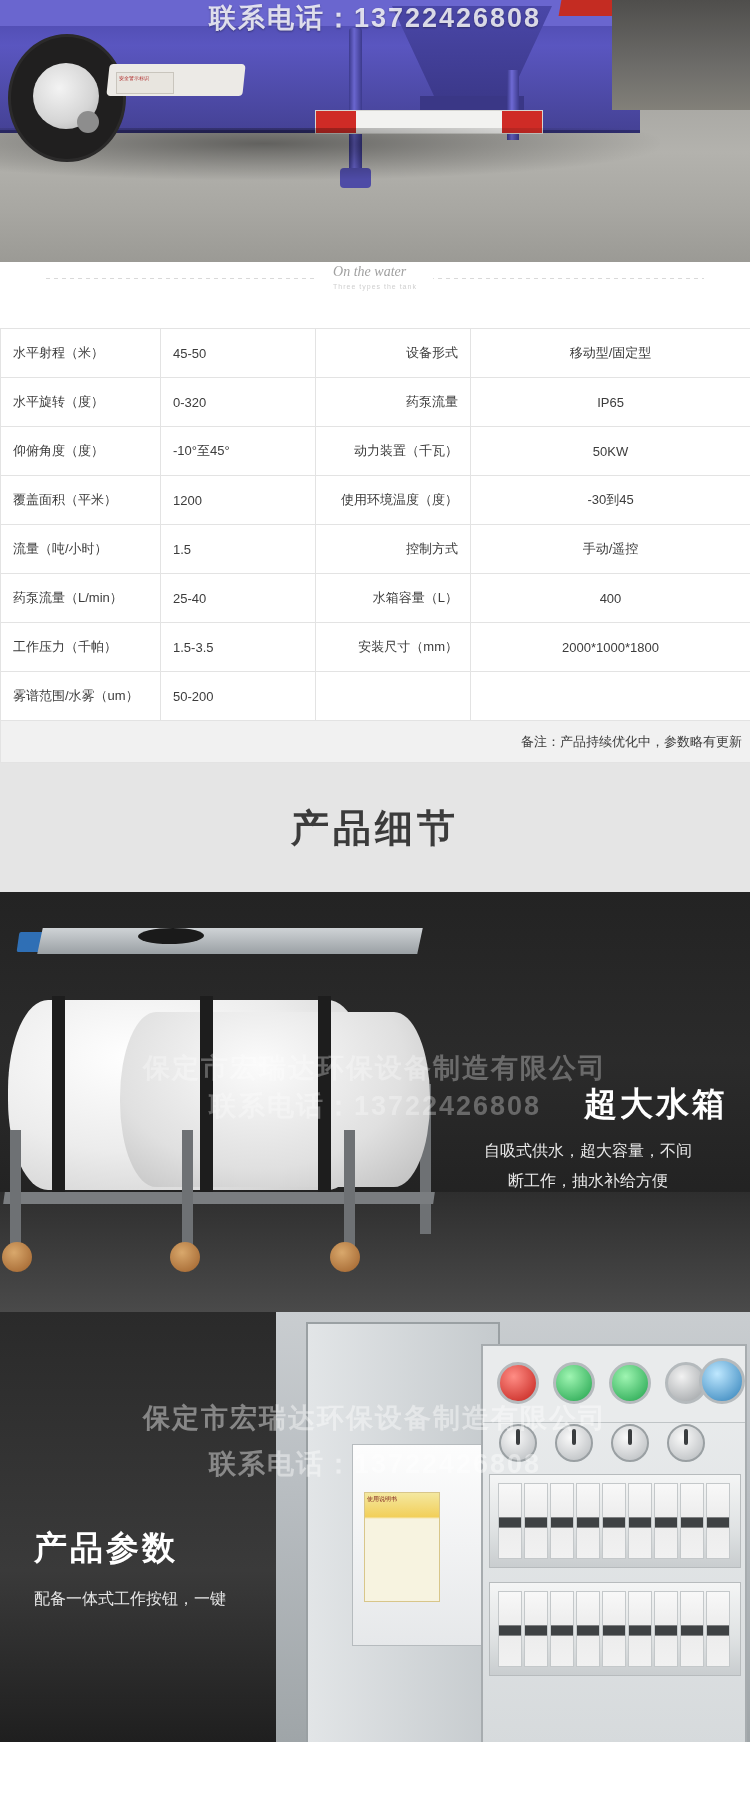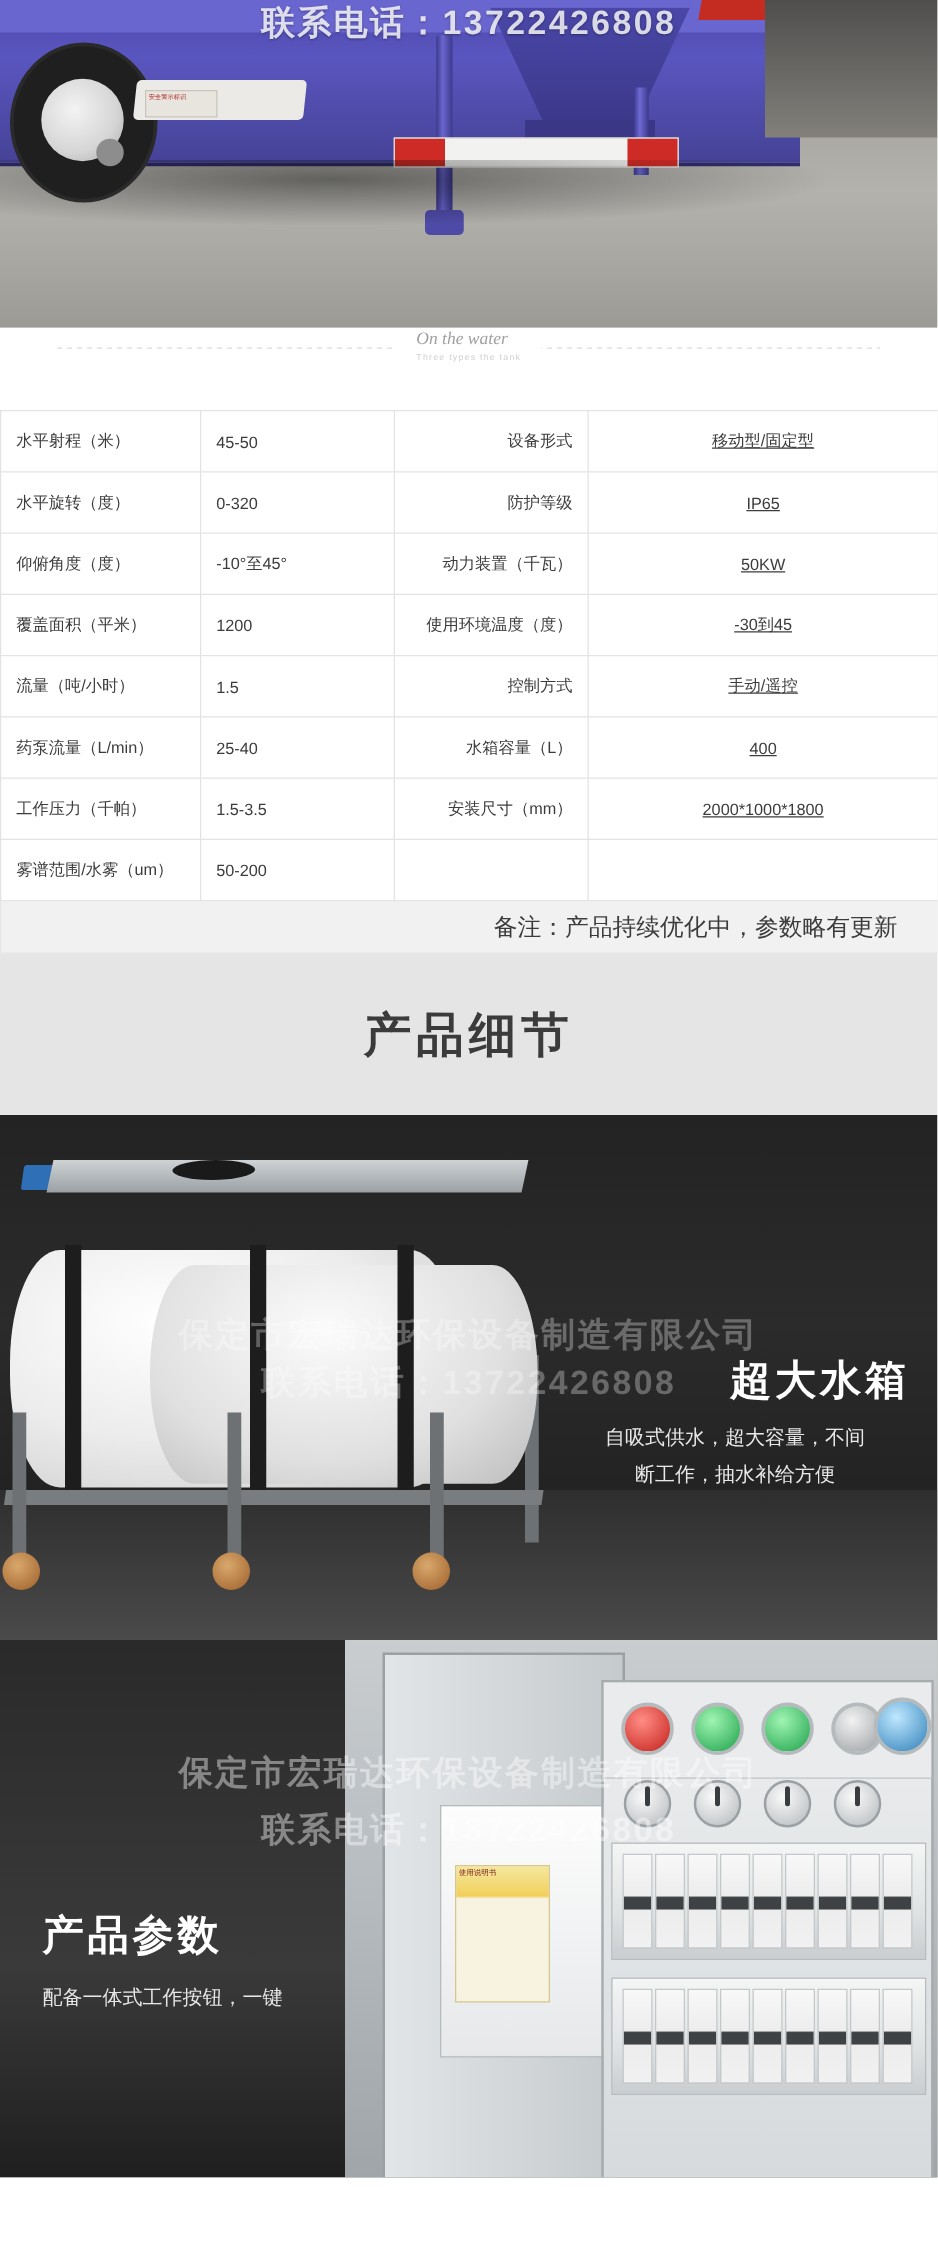--- a/index.html
+++ b/index.html
@@ -244,29 +244,28 @@
     width: 155px;
     text-align: left;
   }
   table.params td.label2 {
     width: 155px;
     text-align: right;
   }
   table.params td.value2 {
     width: 280px;
     text-align: center;
-    text-decoration: underline;
   }
   table.params tr.note td {
     background: #f1f1f1;
     text-align: right;
     height: 42px;
-    font-size: 19px;
+    font-size: 13px;
     color: #3c3c3c;
-    padding-right: 32px;
+    padding-right: 8px;
   }
   table.params td.empty { background: #fff; }
 
   
   .details-title {
     text-align: center;
     font-size: 38px;
     font-weight: bold;
     color: #3b3b3b;
     letter-spacing: 4px;
@@ -575,21 +574,21 @@
       <tbody>
         <tr>
           <td class="label">水平射程（米）</td>
           <td class="value">45-50</td>
           <td class="label2">设备形式</td>
           <td class="value2">移动型/固定型</td>
         </tr>
         <tr>
           <td class="label">水平旋转（度）</td>
           <td class="value">0-320</td>
-          <td class="label2">防护等级</td>
+          <td class="label2">药泵流量</td>
           <td class="value2">IP65</td>
         </tr>
         <tr>
           <td class="label">仰俯角度（度）</td>
           <td class="value">-10°至45°</td>
           <td class="label2">动力装置（千瓦）</td>
           <td class="value2">50KW</td>
         </tr>
         <tr>
           <td class="label">覆盖面积（平米）</td>

